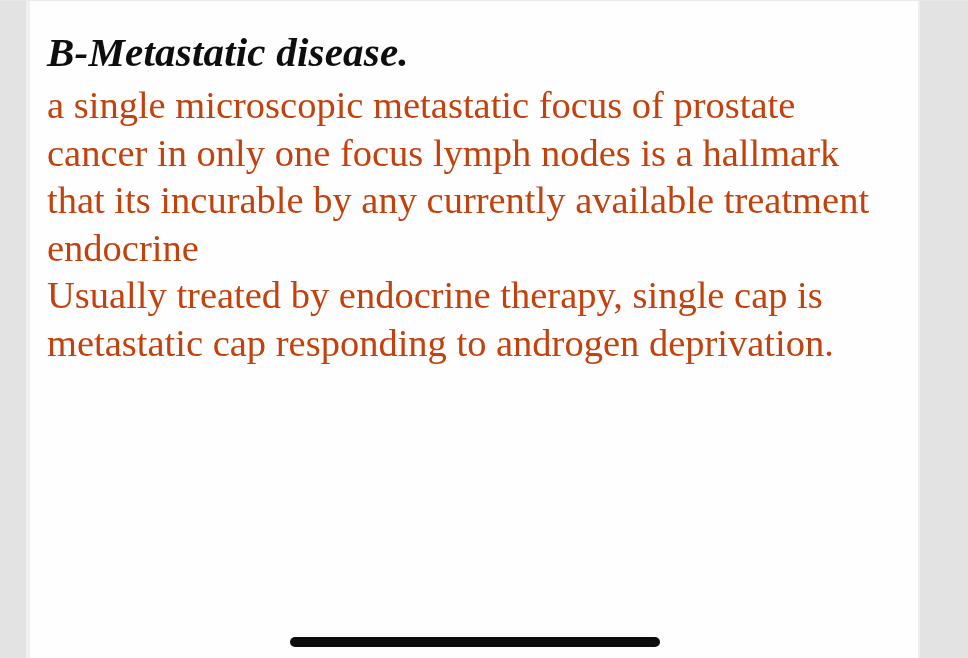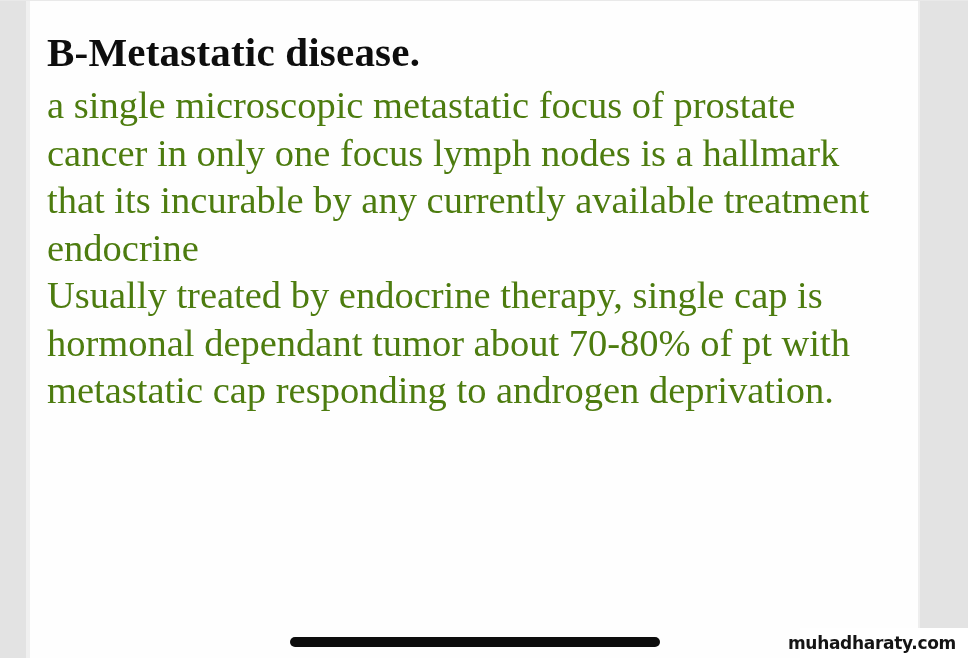--- a/index.html
+++ b/index.html
@@ -36,33 +36,34 @@
     position: absolute;
     left: 47px;
     top: 22px;
     width: 860px;
     color: #161616;
   }
 
   .page-title {
     font-size: 41px;
     font-weight: bold;
+    font-style: italic;
     line-height: 59px;
     color: #0e0e0e;
     letter-spacing: 0.2px;
   }
 
   .paragraph { margin: 0; }
   .paragraph.gap-before { margin-top: 47.5px; }
 
   .text-line {
     font-size: 38.5px;
     line-height: 47.5px;
     white-space: nowrap;
-    color: #4d7c0f;
+    color: #c2410c;
   }
 
   .divider-bar {
     position: absolute;
     left: 290px;
     top: 636px;
     width: 370px;
     height: 10px;
     background: #0c0c0c;
     border-radius: 5px;
@@ -103,25 +104,21 @@
     <div class="page-title">B-Metastatic disease.</div>
     <div>
         <div class="paragraph">
           <div class="text-line">a single microscopic metastatic focus of prostate</div>
           <div class="text-line">cancer in only one focus lymph nodes is a hallmark</div>
           <div class="text-line">that its incurable by any currently available treatment</div>
           <div class="text-line">endocrine</div>
         </div>
         <div class="paragraph">
           <div class="text-line">Usually treated by endocrine therapy, single cap is</div>
-          <div class="text-line">hormonal dependant tumor about 70-80% of pt with</div>
           <div class="text-line">metastatic cap responding to androgen deprivation.</div>
         </div>
       </div>
   </div>
 
   <div class="divider-bar"></div>
 
-  <div class="watermark-patch">
-    <span class="watermark-text">muhadharaty.com</span>
-  </div>
 
 </div>
 
 </body></html>

